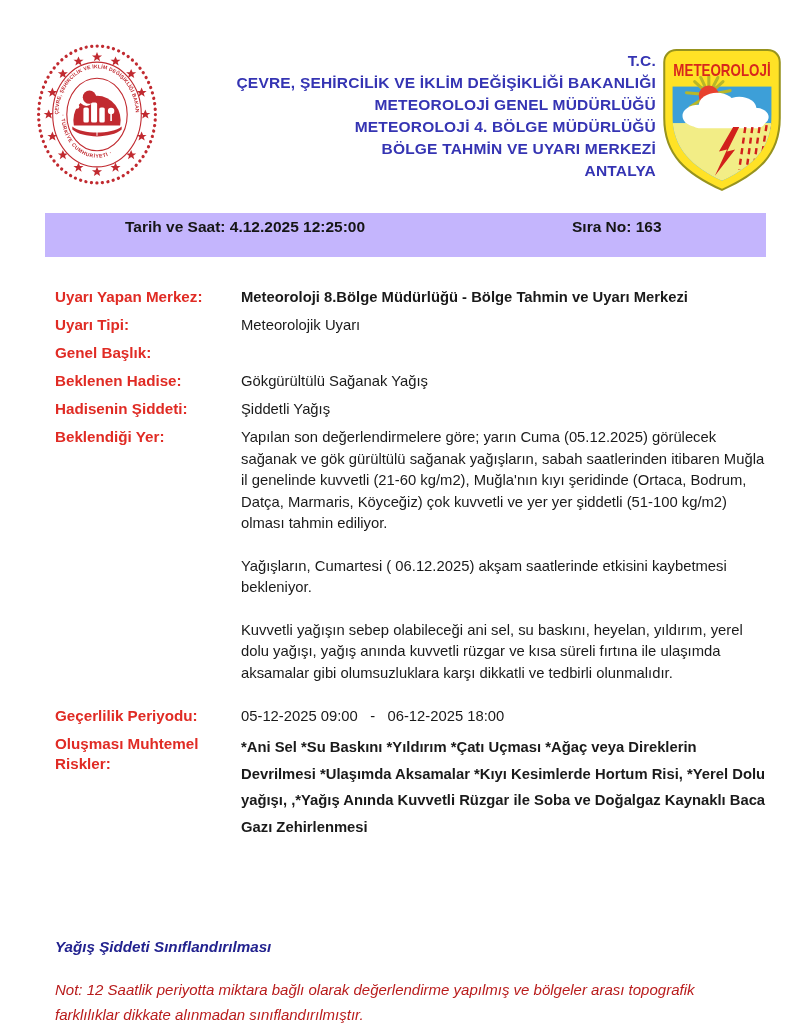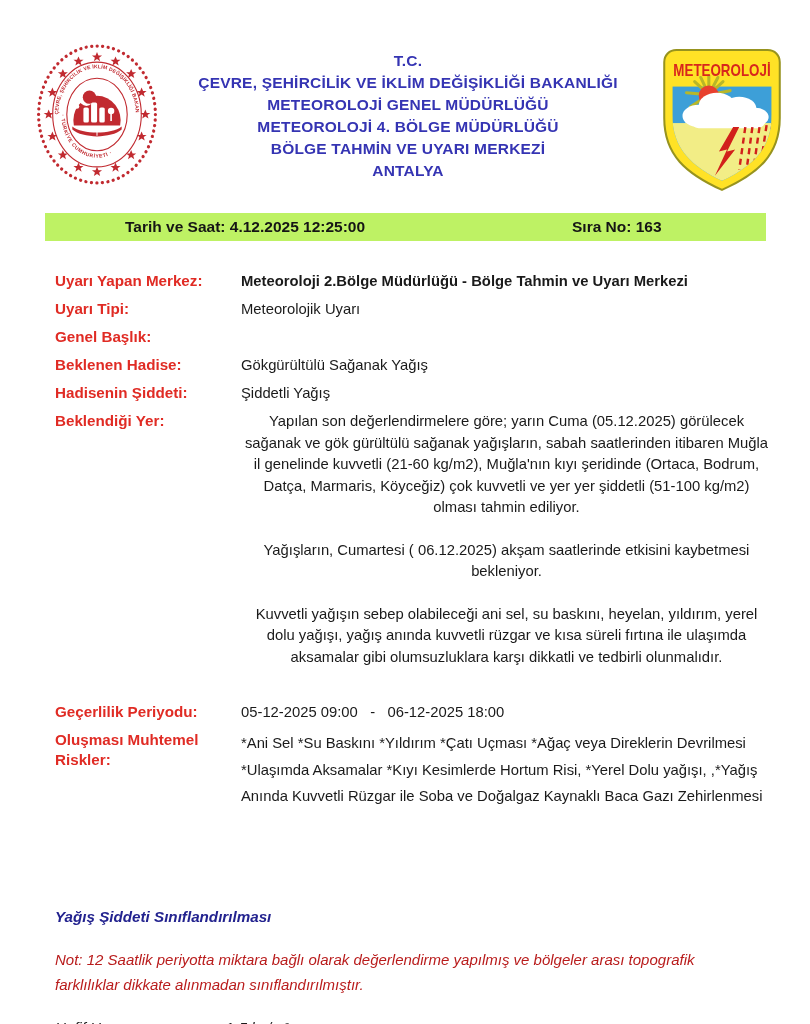--- a/index.html
+++ b/index.html
@@ -4,39 +4,39 @@
 <style>
   html,body{margin:0;padding:0;background:#ffffff;}
   .page{
     position:relative;width:810px;height:1024px;background:#ffffff;overflow:hidden;
     font-family:"Liberation Sans",sans-serif;color:#1a1a1a;
   }
   
   .doc-header{display:flex;align-items:flex-start;padding:42px 22px 0 34px;}
   .logo-left{flex:0 0 auto;width:126px;}
   .logo-right{flex:0 0 auto;width:132px;}
-  .header-text{flex:1;text-align:center;padding-top:8px;
+  .header-text{flex:1;text-align:right;padding-top:8px;
     color:#3534B3;font-weight:bold;font-size:15.5px;line-height:22px;letter-spacing:.2px;}
   .header-text div{white-space:nowrap;}
   
-  .date-bar{position:relative;margin:15px 44px 0 45px;height:28px;background:#bef264;}
+  .date-bar{position:relative;margin:15px 44px 0 45px;height:44px;background:#c4b5fd;}
   .date-bar span{position:absolute;top:5px;font-weight:bold;font-size:15.5px;color:#151515;white-space:nowrap;}
   .date-text{left:80px;}
   .sira-text{left:527px;}
   
   .form{margin:30px 38px 0 55px;font-size:14.8px;}
   .frow{display:grid;grid-template-columns:186px 1fr;margin-bottom:8px;align-items:start;}
   .flabel{color:#E02B24;font-weight:bold;font-size:15.2px;line-height:20px;padding-right:0;}
   .fvalue{line-height:20px;color:#1a1a1a;}
   .fvalue.bold{font-weight:bold;}
-  .para p{margin:0 0 21px 0;line-height:21.5px;text-align:center;}
-  .para p:last-child{margin-bottom:16px;}
+  .para p{margin:0 0 21px 0;line-height:21.5px;}
+  .para p:last-child{margin-bottom:4px;}
   .mt18{margin-top:18px;}
   .gec-value{white-space:pre-wrap;}
-  .risk-value{line-height:26.5px;}
+  .risk-value{line-height:26.5px;font-weight:bold;}
   
   .classif{margin:98px 38px 0 55px;}
   .classif-title{color:#23238F;font-size:15.2px;font-weight:bold;margin:0;font-style:italic;}
   .note{font-style:italic;font-size:15px;line-height:25px;margin:22px 0 0 0;max-width:700px;color:#b91c1c;}
   .clist{margin-top:19px;font-style:italic;font-size:15px;line-height:23px;color:#1a1a1a;}
   .citem{display:grid;grid-template-columns:162px 1fr;}
 </style>
 </head>
 <body>
 
@@ -166,21 +166,21 @@
 
   <div class="date-bar">
     <span class="date-text">Tarih ve Saat: 4.12.2025 12:25:00</span>
     <span class="sira-text">Sıra No: 163</span>
   </div>
 
   <div class="form">
 
     <div class="frow">
       <span class="flabel">Uyarı Yapan Merkez:</span>
-      <span class="fvalue bold">Meteoroloji 2.Bölge Müdürlüğü - Bölge Tahmin ve Uyarı Merkezi</span>
+      <span class="fvalue bold">Meteoroloji 8.Bölge Müdürlüğü - Bölge Tahmin ve Uyarı Merkezi</span>
     </div>
     <div class="frow">
       <span class="flabel">Uyarı Tipi:</span>
       <span class="fvalue">Meteorolojik Uyarı</span>
     </div>
     <div class="frow">
       <span class="flabel">Genel Başlık:</span>
     </div>
     <div class="frow">
       <span class="flabel">Beklenen Hadise:</span>

